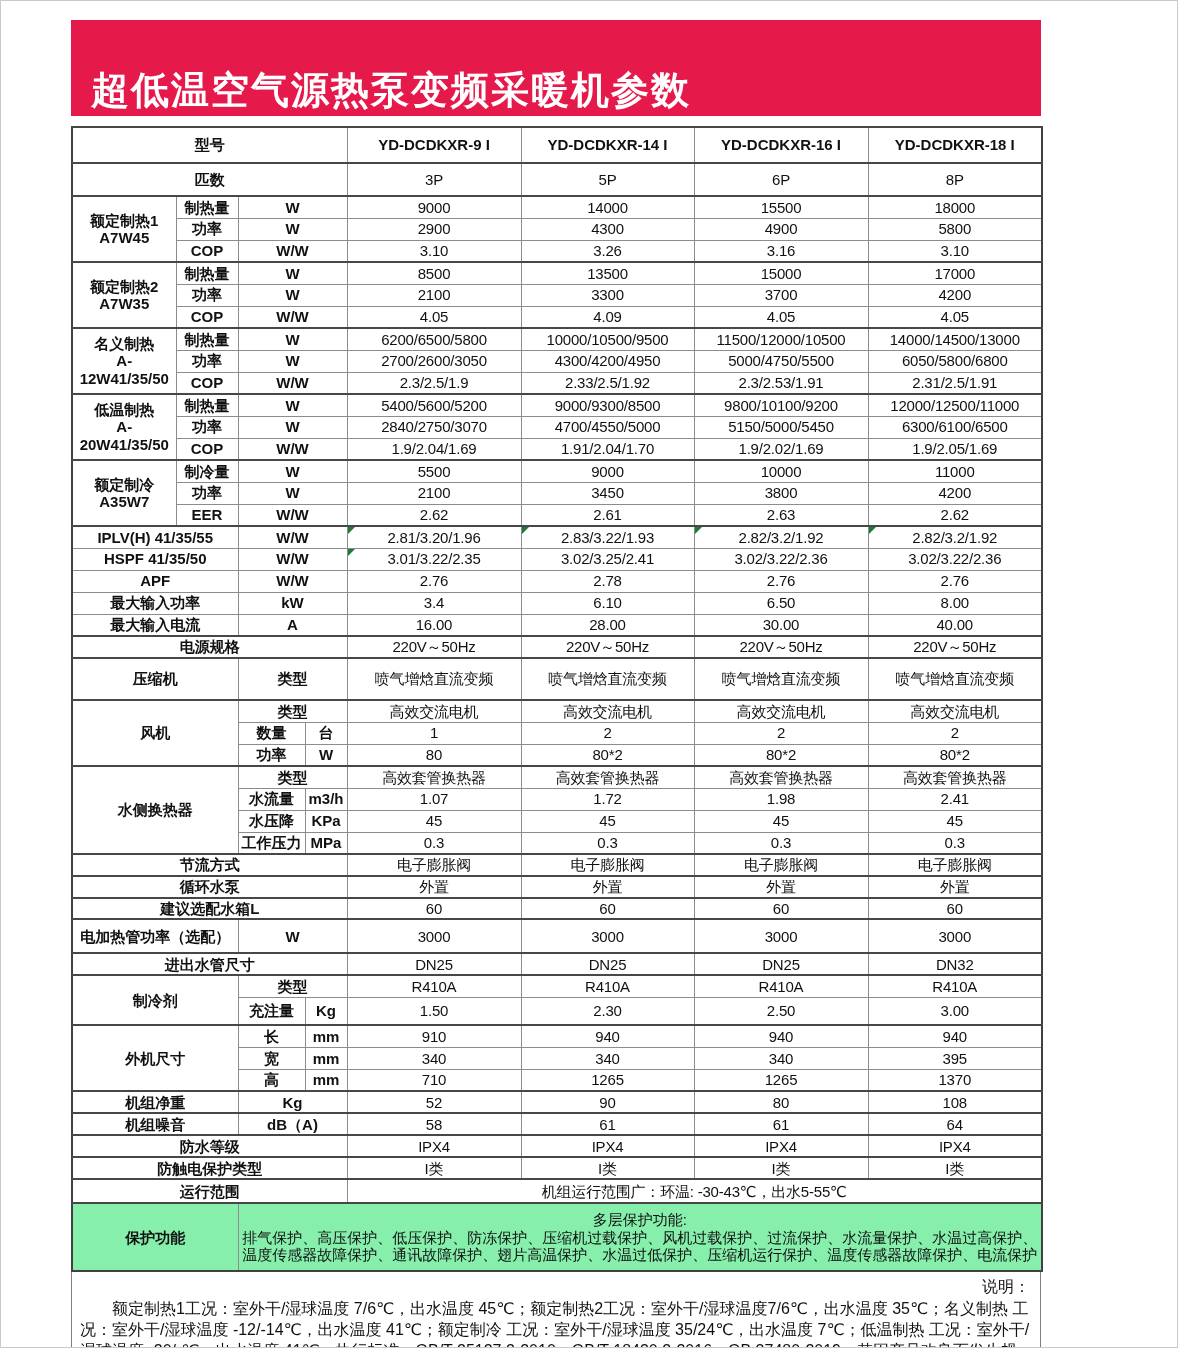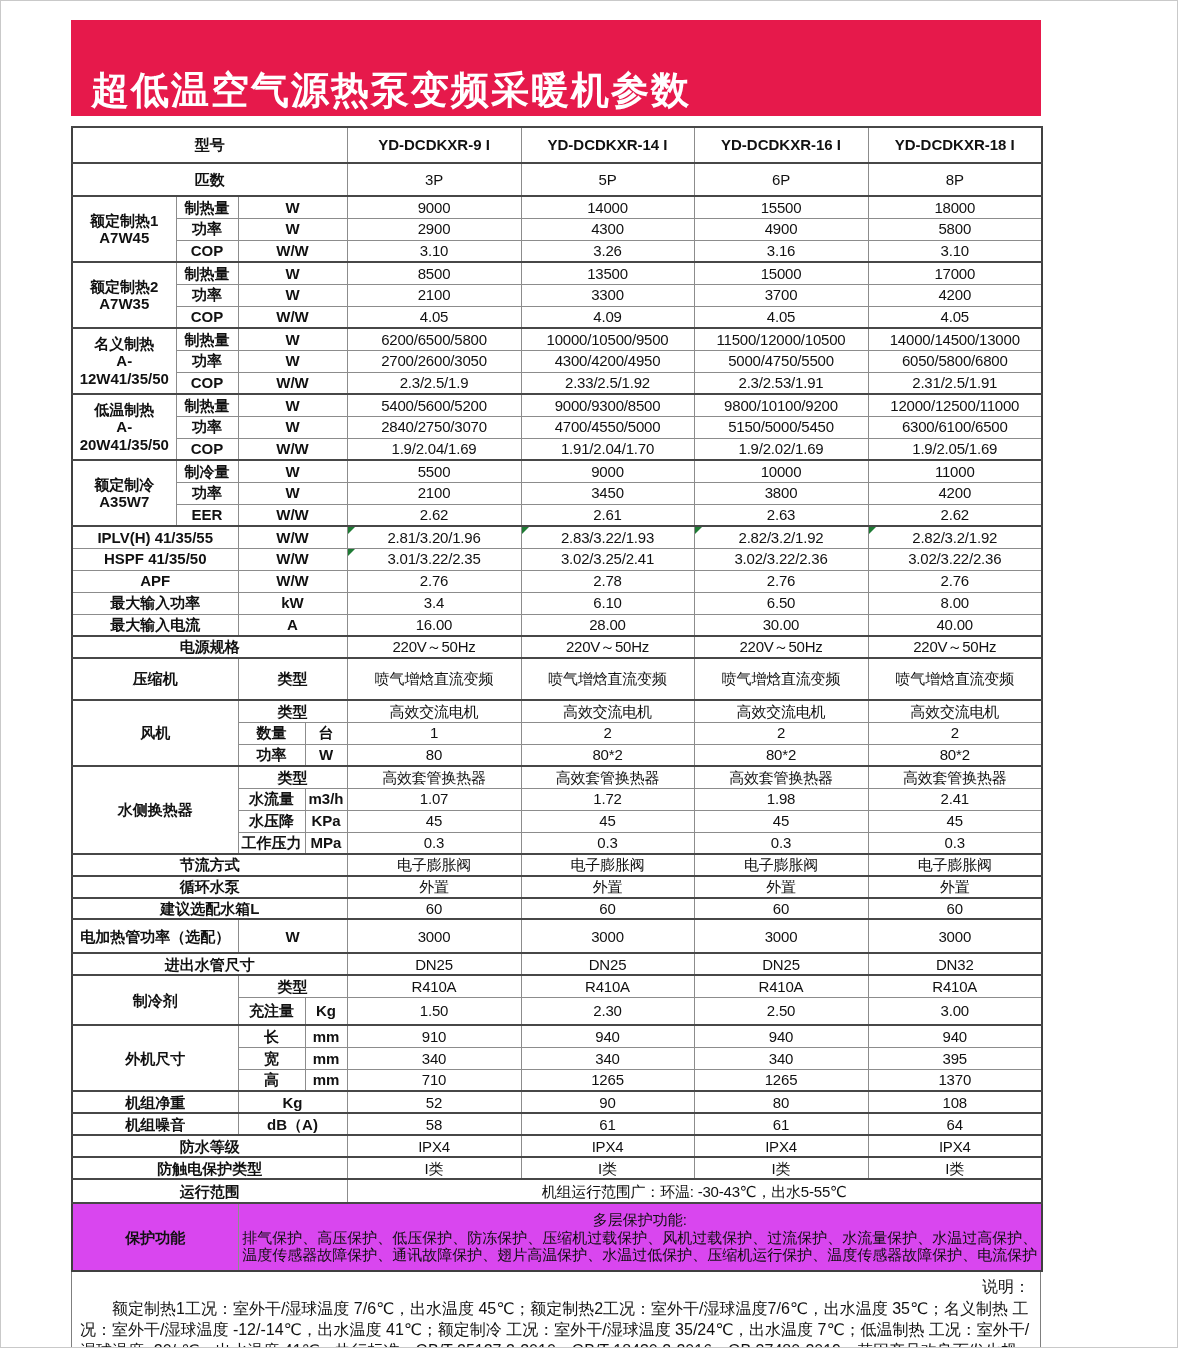--- a/index.html
+++ b/index.html
@@ -26,21 +26,21 @@
   }
   table.spec{border:2px solid #404040;}
   tr.sec td{border-top:2px solid #474747;}
   td.lbl,td.attr,td.unit{font-weight:bold;}
   td.model{font-weight:bold;}
   td.val{font-weight:normal;letter-spacing:-0.2px;}
   td.mark::before{
     content:"";position:absolute;left:0;top:0;width:0;height:0;
     border-top:7px solid var(--mk,#1e7b34);border-right:7px solid transparent;
   }
-  tr.protect td{background:#d946ef;}
+  tr.protect td{background:#86efac;}
   td.protect-body{font-weight:normal;padding:3px 10px;}
   td.protect-body div{margin:1px 0;}
   .notes{
     box-sizing:border-box;width:970px;border:1px solid #7f7f7f;border-top:none;
     padding:4px 10px 10px 8px;font-size:16px;line-height:21px;color:#111;
     min-height:92px;background:#fff;
   }
   .notes .heading{font-weight:normal;text-align:right;}
   .notes .body{text-indent:2em;margin-top:1px;}
 </style>

